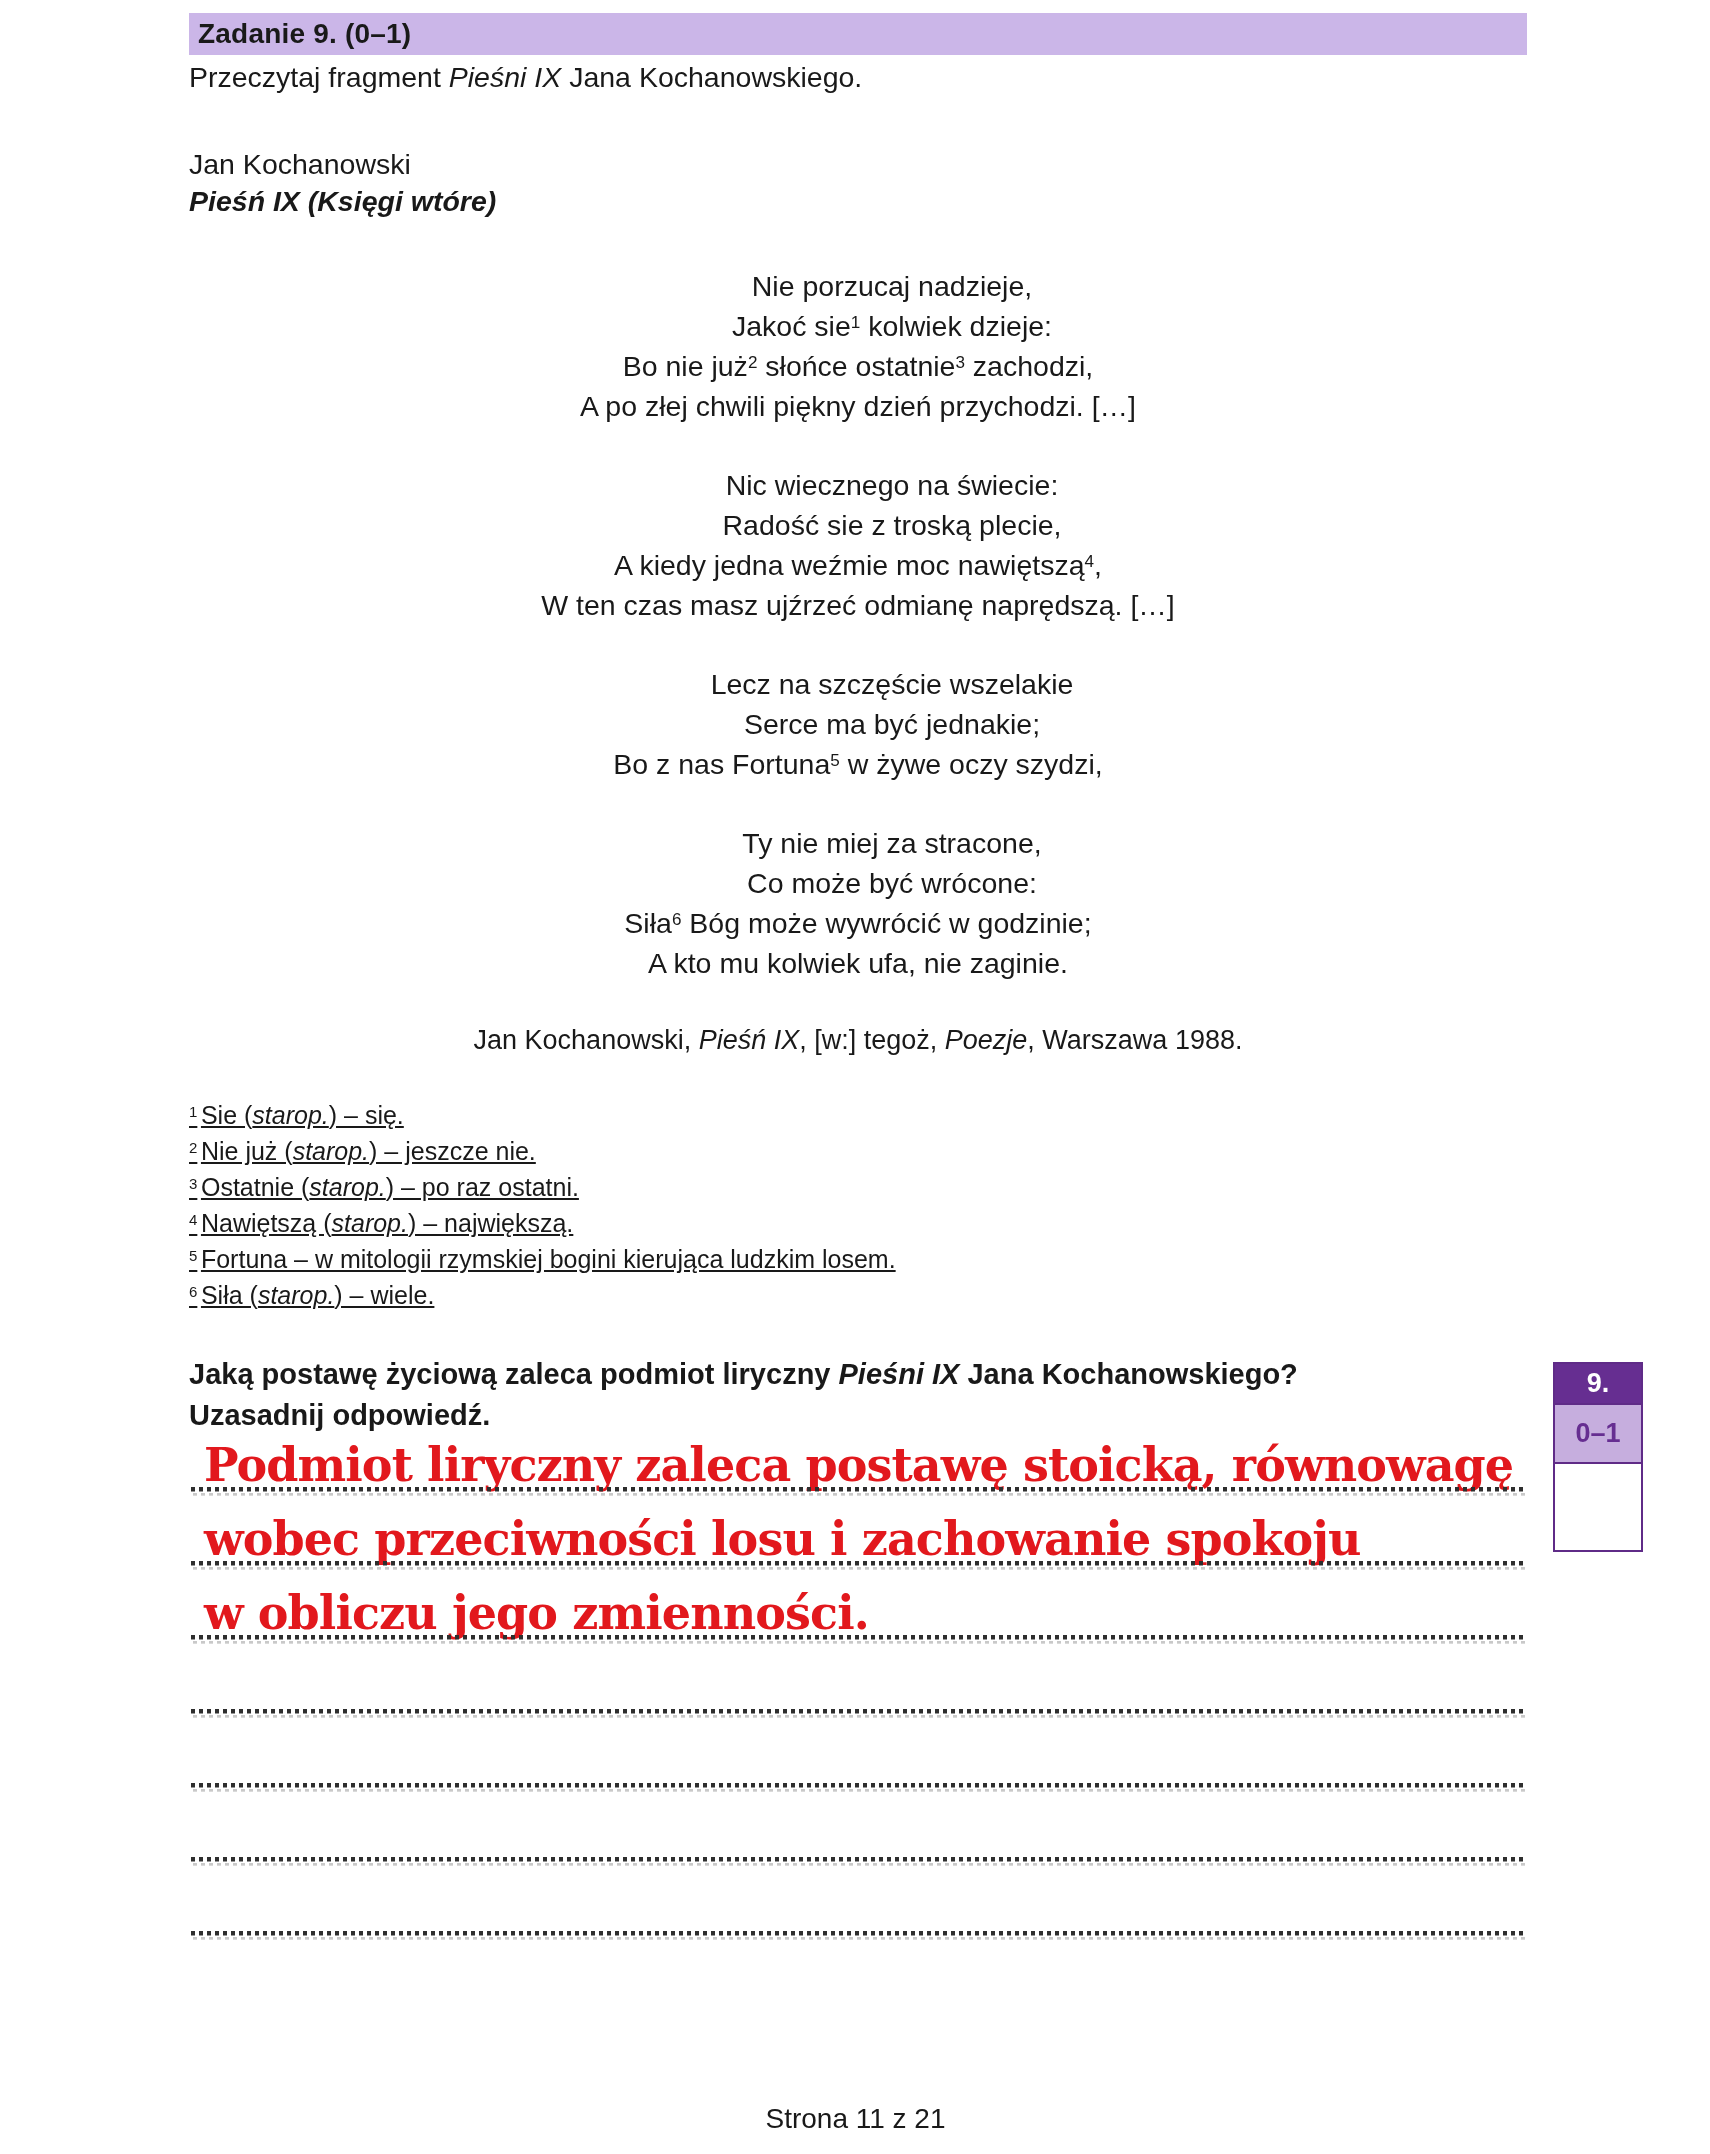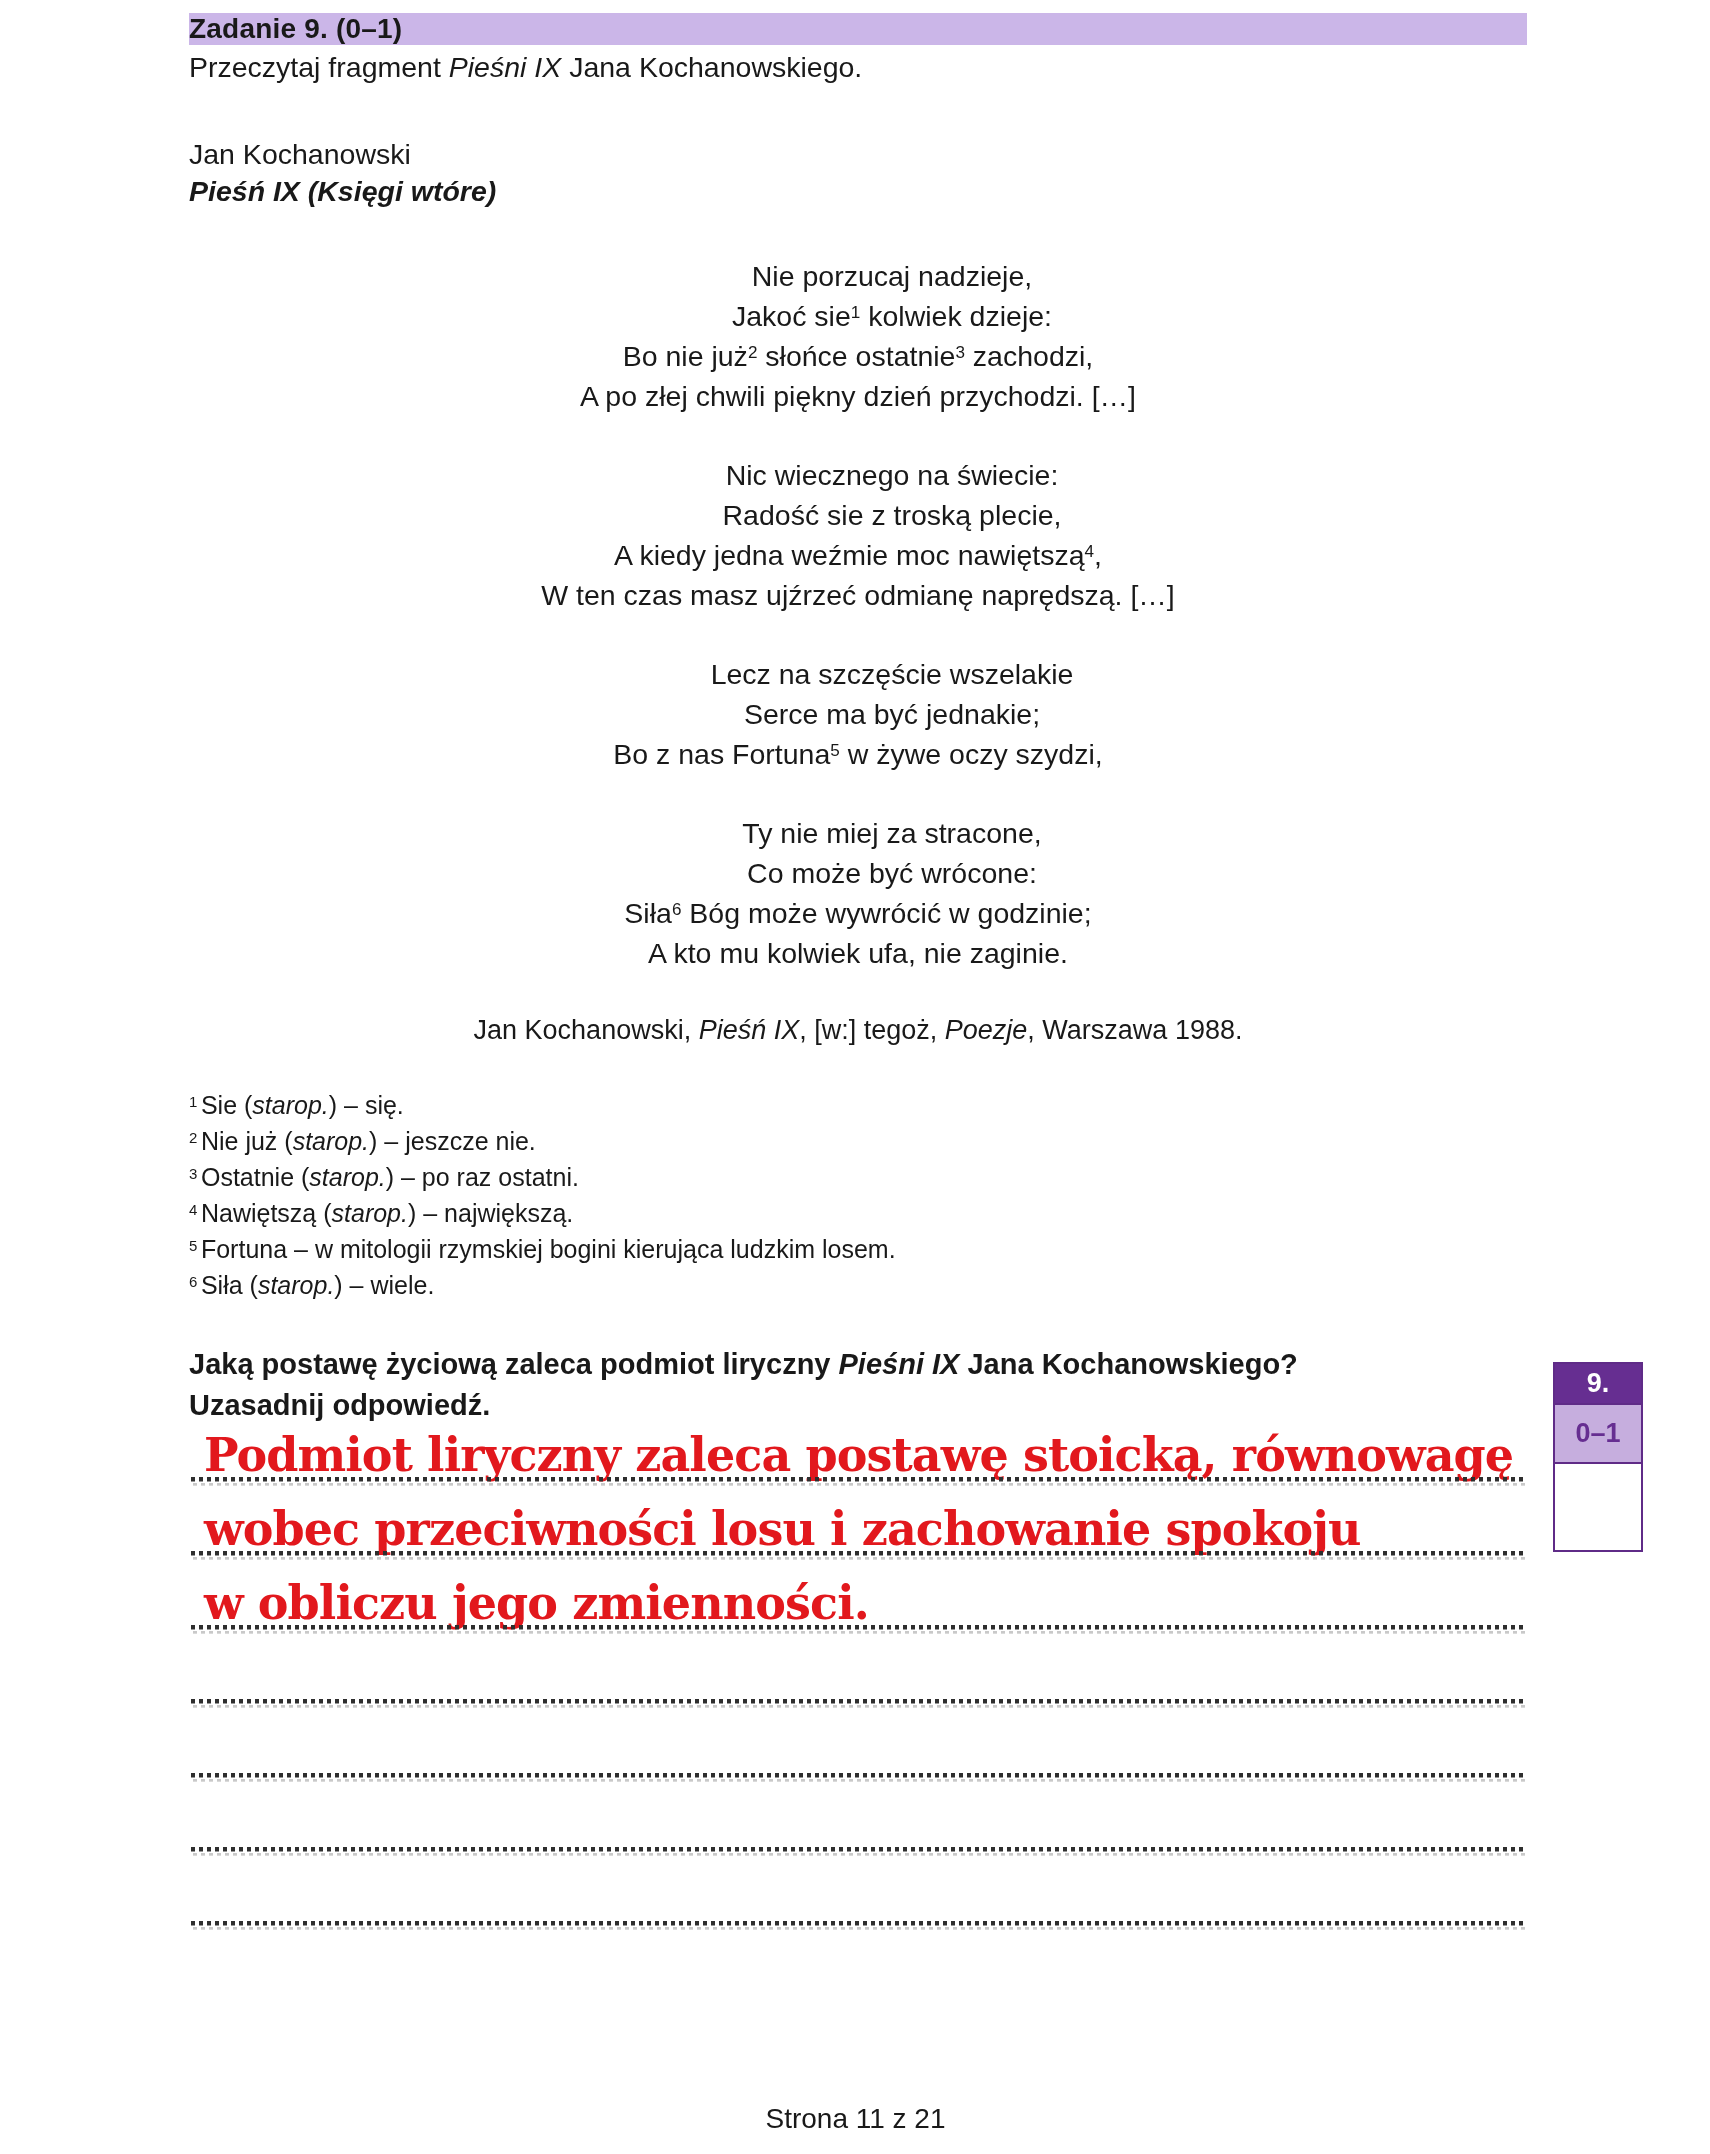--- a/index.html
+++ b/index.html
@@ -4,42 +4,42 @@
 <style>
   html,body{margin:0;padding:0;}
   body{
     width:1711px;height:2155px;position:relative;background:#ffffff;
     font-family:"Liberation Sans",sans-serif;color:#191919;
     -webkit-font-smoothing:antialiased;overflow:hidden;
   }
   .content{position:absolute;left:189px;top:0;width:1338px;}
 
   .task-header-bar{
-    margin-top:13.4px;height:32px;background:var(--header-bg,#cbb6e8);
-    display:flex;align-items:center;padding-left:0;box-sizing:border-box;
+    margin-top:13.4px;height:42px;background:var(--header-bg,#cbb6e8);
+    display:flex;align-items:center;padding-left:9px;box-sizing:border-box;
   }
   .task-header-bar span{font-size:28px;font-weight:700;letter-spacing:0.2px;}
 
   .task-intro{margin-top:3.6px;font-size:28.5px;line-height:37px;}
 
   .poem-author{margin-top:50px;font-size:28.5px;line-height:37px;}
   .poem-title{font-size:28.5px;line-height:37px;font-weight:700;font-style:italic;}
 
   .poem-body{margin-top:46px;text-align:center;}
   .stanza{margin-bottom:39px;}
   .poem-line{font-size:28.5px;line-height:40px;white-space:nowrap;}
   .poem-line.indent{padding-left:68px;}
 
   sup{font-size:60%;line-height:0;position:relative;top:-0.45em;vertical-align:baseline;}
   .it{font-style:italic;}
   .bd{font-weight:700;}
 
   .poem-source{margin-top:16px;text-align:center;font-size:27px;line-height:36px;}
 
-  .footnotes{margin-top:39px;}
+  .footnotes{margin-top:39px;text-decoration:underline;}
   .footnote{font-size:25px;line-height:36px;}
   .footnote sup{margin-right:3.6px;}
 
   .question{margin-top:41px;}
   .question-line{font-size:29px;line-height:41px;font-weight:700;}
 
   .answer-area{margin-top:0;}
   .answer-row{height:74px;position:relative;}
   .answer-row:first-child{height:63px;}
   .answer-row::after{

